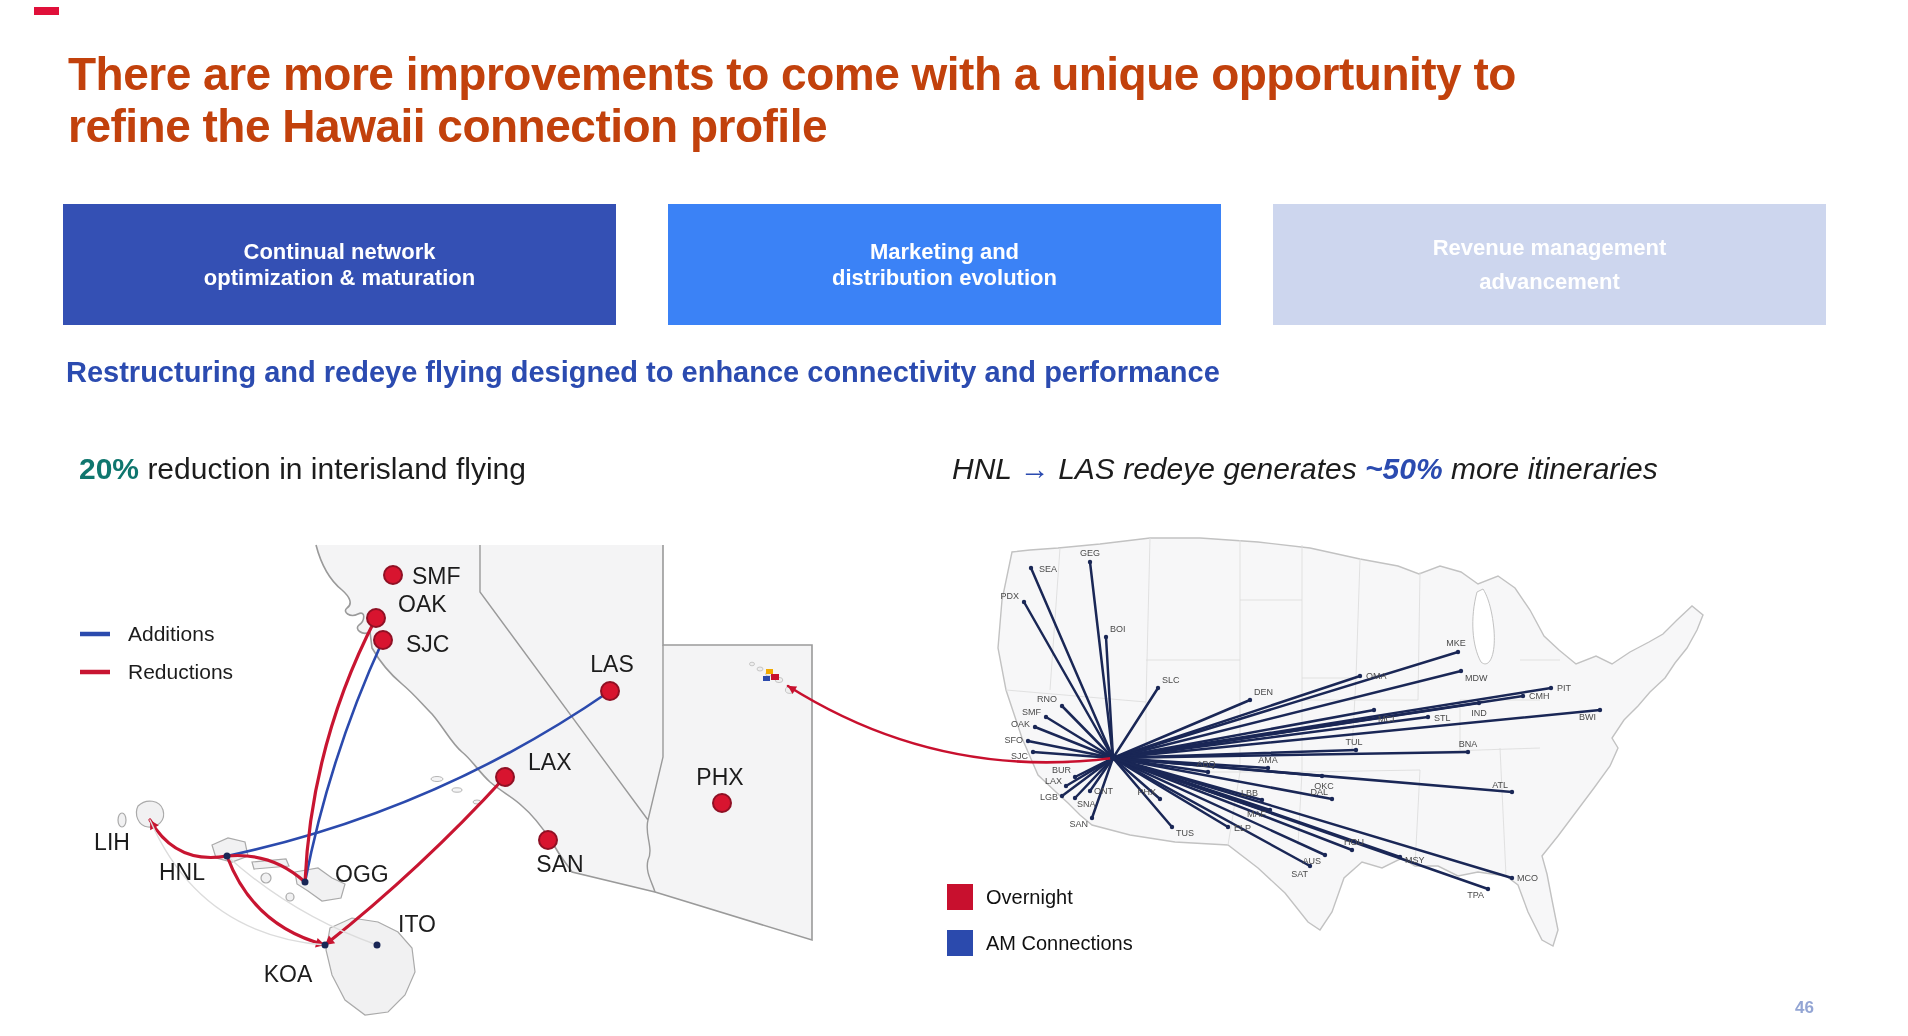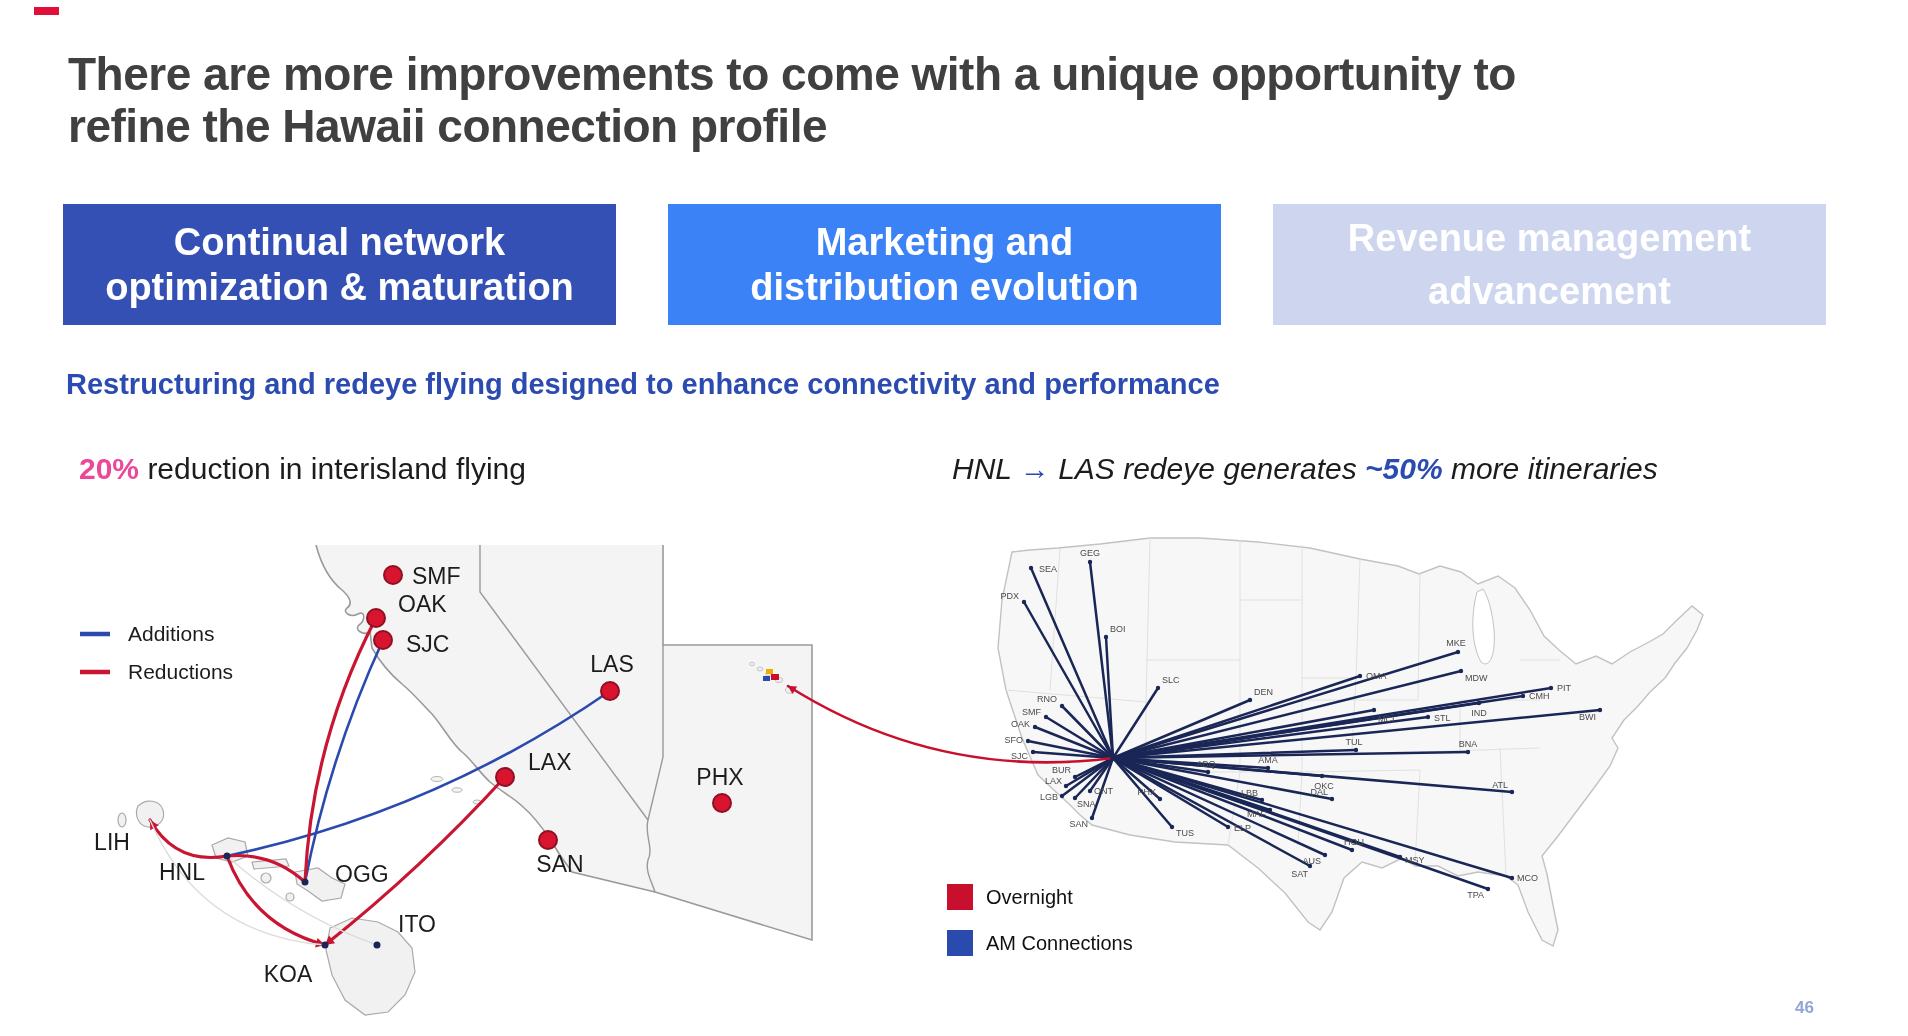--- a/index.html
+++ b/index.html
@@ -3,36 +3,36 @@
 <meta charset="utf-8">
 <style>
   html,body{margin:0;padding:0;background:#ffffff;}
   body{width:1908px;height:1036px;position:relative;overflow:hidden;
        font-family:"Liberation Sans",sans-serif;}
   .accent-dash{position:absolute;left:34px;top:7px;width:25px;height:8px;}
   .title{position:absolute;left:68px;top:48px;width:1790px;
          font-size:46px;font-weight:bold;line-height:1.14;letter-spacing:-0.5px;}
   .tabs{position:absolute;left:63px;top:204px;width:1815px;display:flex;gap:52px;}
   .tab{width:553px;height:121px;display:flex;flex-direction:column;justify-content:center;
-       align-items:center;text-align:center;font-size:38px;font-weight:bold;color:#ffffff;line-height:1.18;}
-  .subtitle{position:absolute;left:66px;top:368px;font-size:29px;font-weight:bold;}
+       align-items:center;text-align:center;font-size:22px;font-weight:bold;color:#ffffff;line-height:1.18;}
+  .subtitle{position:absolute;left:66px;top:356px;font-size:29px;font-weight:bold;}
   .panel-heading{position:absolute;top:452px;font-size:30px;color:#1c1c1c;}
   .panel-heading .hl{font-weight:bold;}
   #left-heading{left:79px;}
   #right-heading{left:952px;font-style:italic;}
   .map-svg{position:absolute;}
   .page-number{position:absolute;left:1795px;top:998px;font-size:17px;color:#93a5d4;font-weight:bold;}
   svg text{font-family:"Liberation Sans",sans-serif;}
 </style>
 </head>
 <body>
 
 <div class="accent-dash" style="background: rgb(224, 16, 58);"></div>
 
-<div class="title" style="color: #404040;">
+<div class="title" style="color: #c2410c;">
   <div>There are more improvements to come with a unique opportunity to</div>
   <div>refine the Hawaii connection profile</div>
 </div>
 
 <div class="tabs">
   <div class="tab" style="background: rgb(52, 80, 180);">
     <div>Continual network</div>
     <div>optimization &amp; maturation</div>
   </div>
   <div class="tab" style="background: #3b82f6;">
@@ -40,21 +40,21 @@
     <div>distribution evolution</div>
   </div>
   <div class="tab" style="background: rgb(205, 214, 238); gap: 8px;">
     <div>Revenue management</div>
     <div>advancement</div>
   </div>
 </div>
 
 <div class="subtitle" style="color: rgb(43, 75, 176);">Restructuring and redeye flying designed to enhance connectivity and performance</div>
 
-<div class="panel-heading" id="left-heading"><span class="hl" style="color: #ec4899;">20%</span><span> reduction in interisland flying</span></div>
+<div class="panel-heading" id="left-heading"><span class="hl" style="color: #0f766e;">20%</span><span> reduction in interisland flying</span></div>
 <div class="panel-heading" id="right-heading"><span>HNL </span><span class="hl" style="color: rgb(43, 75, 176);">→</span><span> LAS redeye generates </span><span class="hl" style="color: rgb(43, 75, 176);">~50%</span><span> more itineraries</span></div>
 
 <svg id="left-map" class="map-svg" style="left:60px;top:530px;" width="770" height="505" viewBox="60 530 770 505">
   <g>
     <path d="M316,545 C322,568 332,582 342,590 C350,597 353,604 347,608 C342,612 350,618 358,614
          C366,610 365,621 359,625 C354,629 362,636 370,632 L372,648 C380,662 390,674 402,684
          C414,694 422,704 432,714 C444,728 452,744 462,752 C472,760 479,772 490,782
          C502,792 514,798 522,806 C534,816 544,830 552,842 L558,852 C563,860 568,866 572,872
          L655,892 L812,940 L812,645 L663,645 L663,545 Z" fill="#f4f4f5" stroke="none"></path>
     <path d="M316,545 C322,568 332,582 342,590 C350,597 353,604 347,608 C342,612 350,618 358,614

